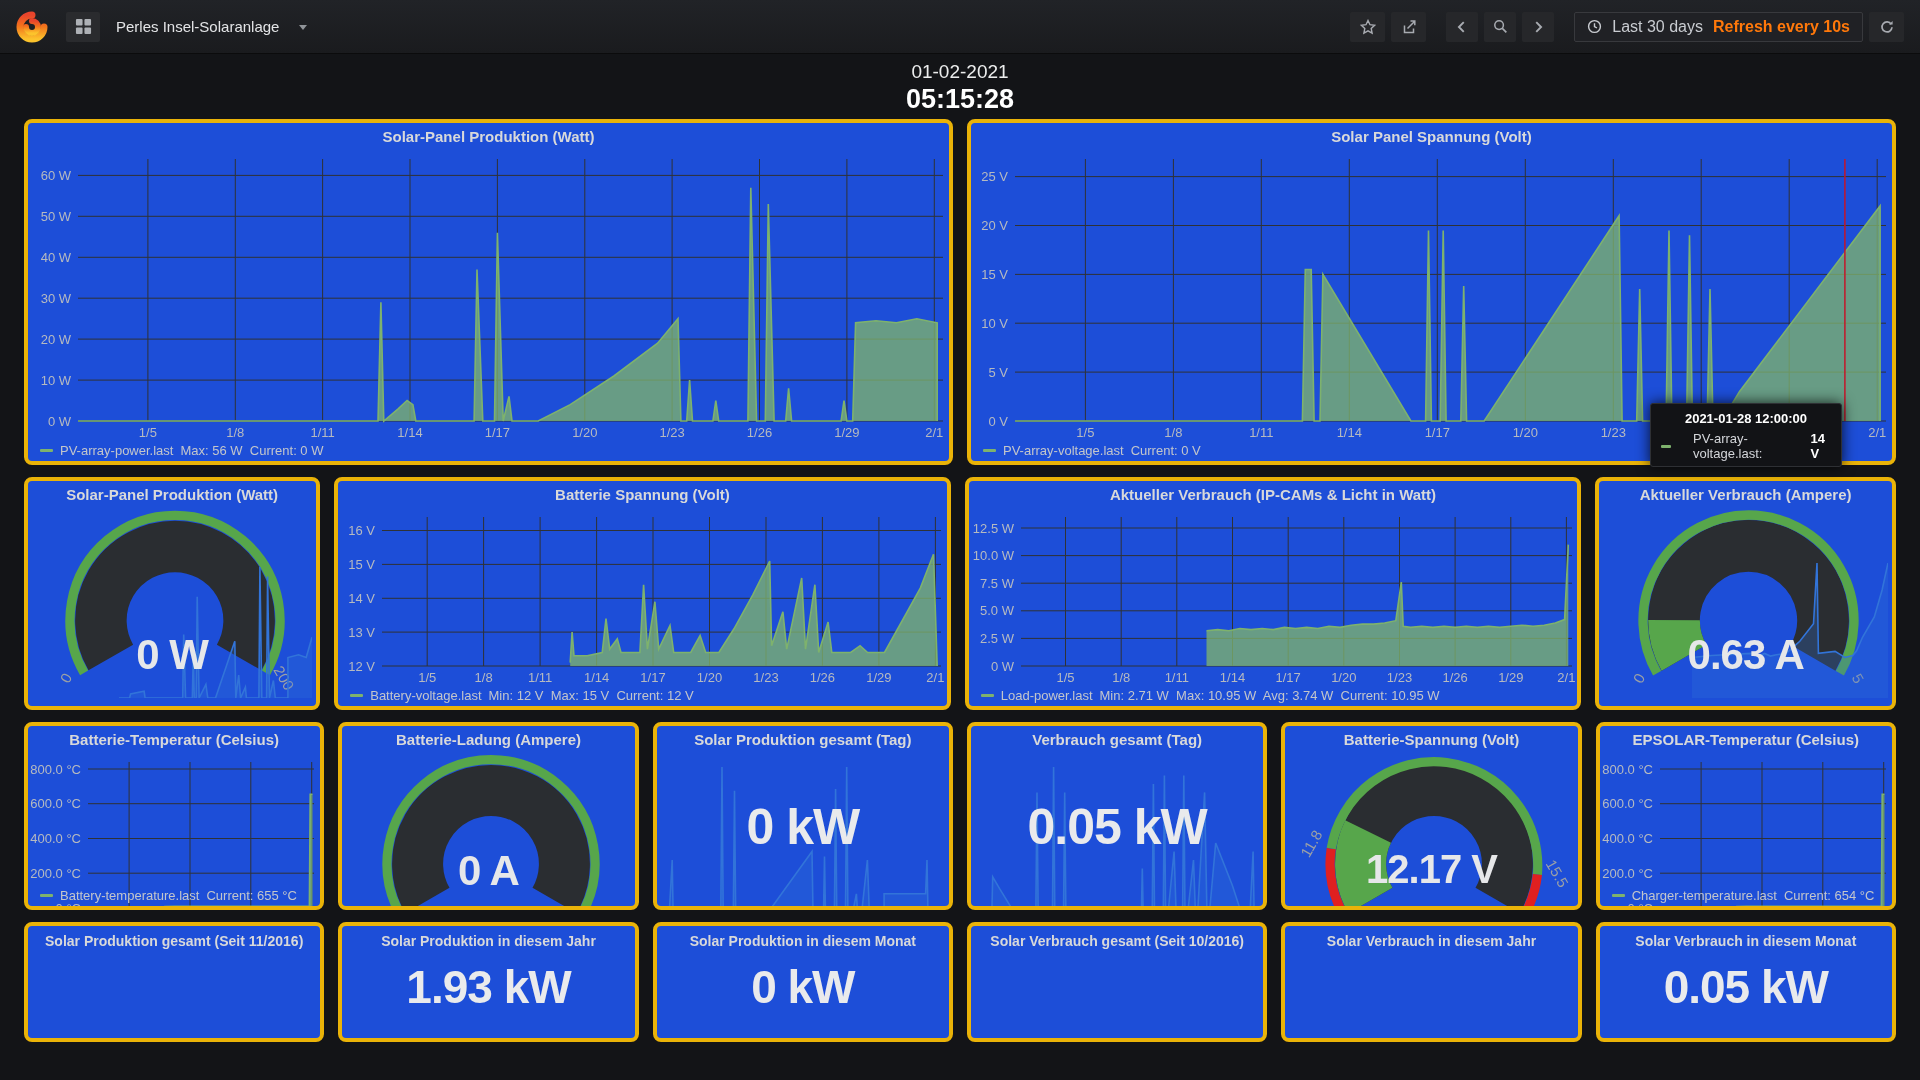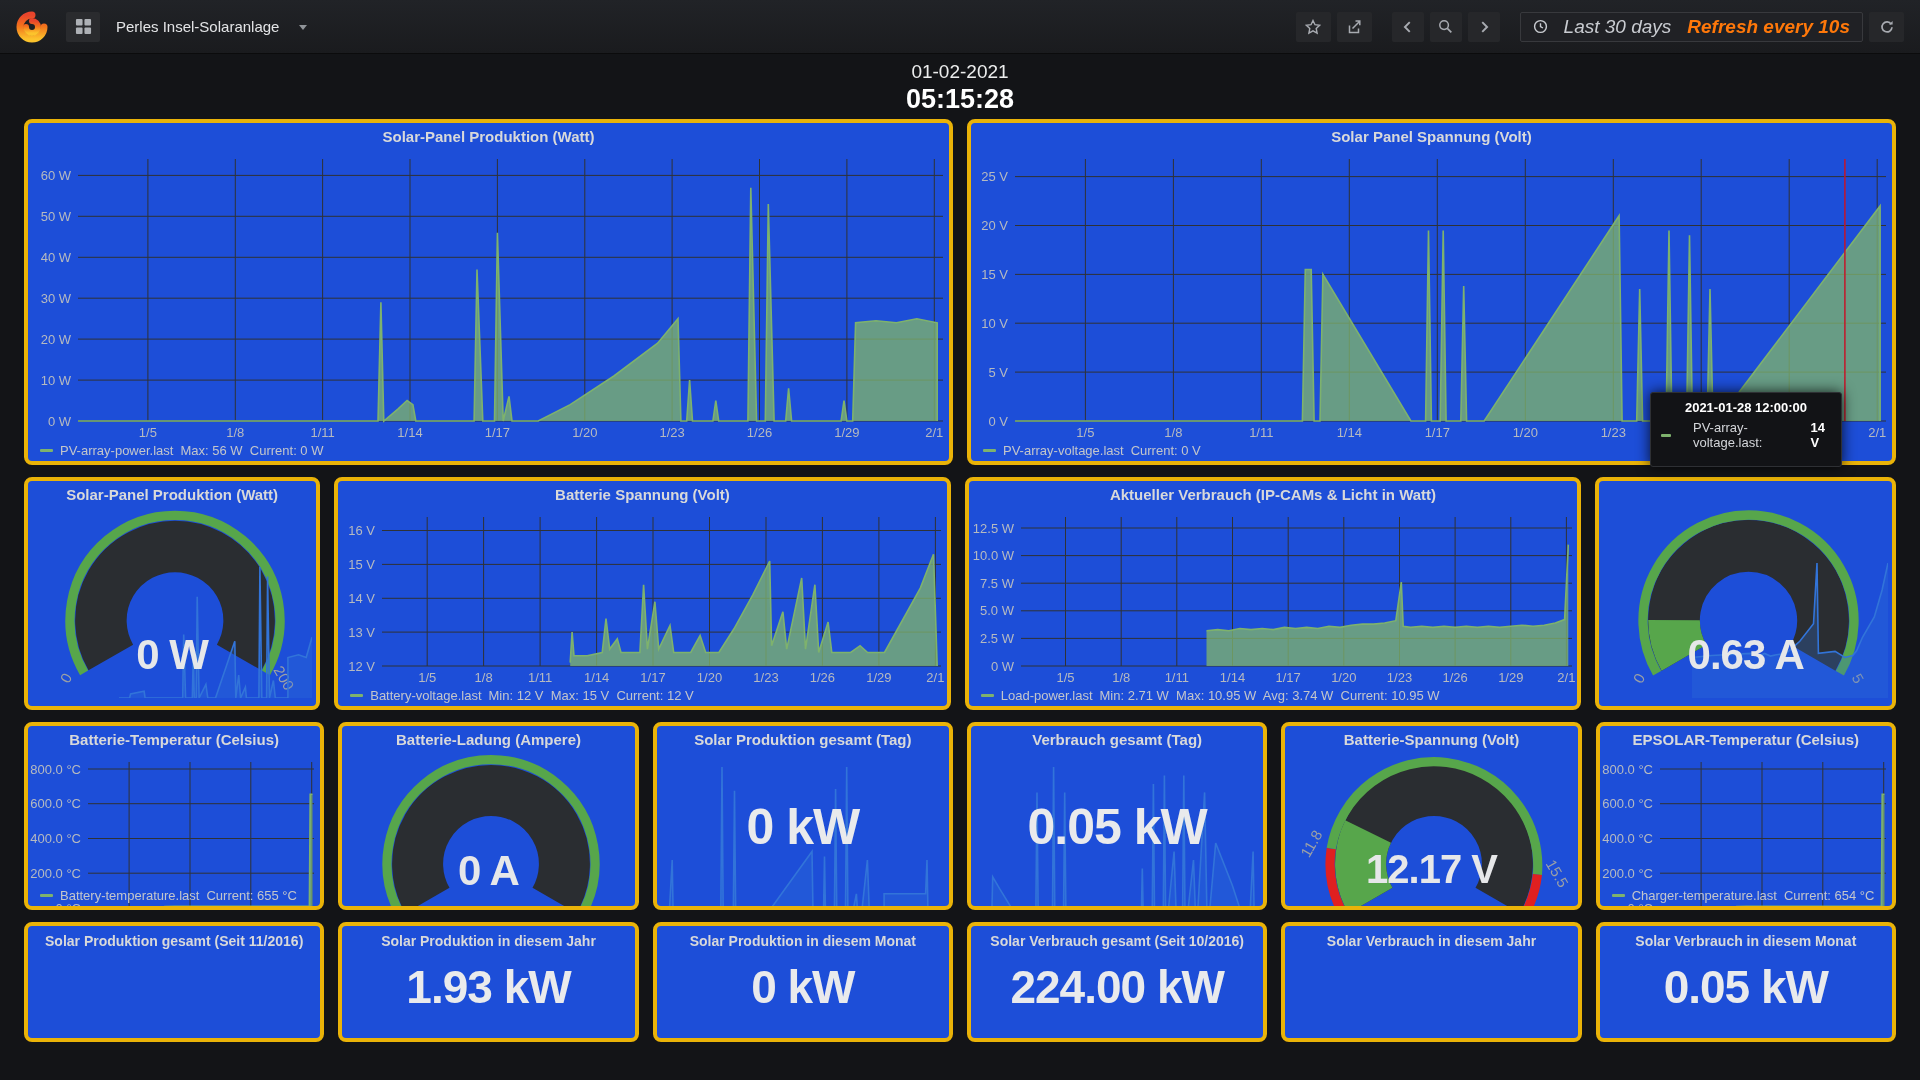--- a/index.html
+++ b/index.html
@@ -13,21 +13,21 @@
     justify-content:center; margin-right:16px; cursor:pointer; }
   .dbtitle { font-size:15px; color:#e3e4e6; display:flex; align-items:center; gap:20px; cursor:pointer; }
   .caret { width:0; height:0; border-left:4px solid transparent; border-right:4px solid transparent;
     border-top:5px solid #909499; margin-top:2px; }
   .nav-right { margin-left:auto; display:flex; align-items:center; gap:6px; }
   .nbtn { width:35px; height:30px; background:#26272a; border-radius:2px; display:flex; align-items:center;
     justify-content:center; color:#a8abb1; cursor:pointer; }
   .nbtn.small { width:32px; }
   .ngap { width:8px; }
   .timepicker { height:30px; background:#202125; border:1px solid #38393d; border-radius:2px;
-    display:flex; align-items:center; gap:16px; padding:0 12px; color:#c9ccd1; font-size:19px; cursor:pointer;font-style:italic; }
+    display:flex; align-items:center; gap:10px; padding:0 12px; color:#c9ccd1; font-size:16px; cursor:pointer; }
   .refresh-label { color:#ff780a; font-weight:700; }
   
   .clockwrap { text-align:center; padding:7px 0 4px 0; }
   .clock-date { font-size:19px; color:#eceded; }
   .clock-time { font-size:27px; font-weight:700; color:#fff; margin-top:1px; }
   
   .dash { padding:0 24px; }
   .row { display:grid; grid-gap:14px; margin-bottom:12px; }
   .row1 { grid-template-columns:1fr 1fr; height:346px; }
   .row2 { grid-template-columns:0.985fr 2.05fr 2.05fr 1fr; height:233px; }
@@ -49,21 +49,21 @@
   .gspark { position:absolute; left:31%; right:1.5%; top:28%; bottom:4%; z-index:2; }
   .gvalue { position:absolute; left:0; right:0; top:63%; z-index:3; text-align:center;
     font-size:42px; font-weight:700; color:#e6e7e9; letter-spacing:-1px; }
   .statspark { position:absolute; left:4%; right:3%; bottom:3%; height:74%; z-index:1; }
   .statvalue { position:absolute; left:0; right:0; top:40%; z-index:2; text-align:center;
     font-size:50px; font-weight:700; color:#e9eaec; letter-spacing:-1px; }
   .bvalue { margin-top:8px; text-align:center; font-size:46px; font-weight:700; color:#e9eaec; letter-spacing:-1px; }
   
   .gtooltip { position:absolute; right:50px; bottom:-6px; width:192px; background:#121316;
     border:1px solid #2e3034; border-radius:3px; box-shadow:0 0 14px rgba(0,0,0,.8);
-    padding:7px 10px 16px 10px; z-index:10; font-size:13px; }
+    padding:7px 10px 5px 10px; z-index:10; font-size:13px; }
   .tt-time { font-weight:700; color:#fff; text-align:center; margin-bottom:5px; }
   .tt-row { display:flex; align-items:center; gap:22px; color:#d4d6da; }
   .tt-val { margin-left:auto; font-weight:700; color:#fff; }
   svg text { font-family:"Liberation Sans","DejaVu Sans",sans-serif; }
 </style>
 </head>
 <body>
 
 <div class="navbar">
   <svg class="logo" viewBox="0 0 32 32">
@@ -342,20 +342,21 @@
             <polygon points="237.5,157.0 237.5,121.7 248.7,120.6 259.8,121.7 270.9,119.5 282.0,120.6 293.2,119.5 304.3,120.6 315.4,118.4 326.6,119.5 337.7,118.4 348.8,119.5 360.0,117.3 371.1,118.4 382.2,116.2 393.4,115.1 404.5,115.1 415.6,114.0 426.8,111.7 432.3,73.1 434.2,117.3 441.6,118.4 452.7,117.3 463.9,118.4 475.0,117.3 486.1,118.4 497.3,117.3 508.4,118.4 519.5,117.3 530.6,118.4 541.8,117.3 552.9,116.2 564.0,117.3 575.2,116.2 586.3,114.0 595.6,110.6 599.3,35.6 599.3,157.0" fill="#7eb26d" fill-opacity="0.78"></polygon>
             <polyline points="237.5,121.7 248.7,120.6 259.8,121.7 270.9,119.5 282.0,120.6 293.2,119.5 304.3,120.6 315.4,118.4 326.6,119.5 337.7,118.4 348.8,119.5 360.0,117.3 371.1,118.4 382.2,116.2 393.4,115.1 404.5,115.1 415.6,114.0 426.8,111.7 432.3,73.1 434.2,117.3 441.6,118.4 452.7,117.3 463.9,118.4 475.0,117.3 486.1,118.4 497.3,117.3 508.4,118.4 519.5,117.3 530.6,118.4 541.8,117.3 552.9,116.2 564.0,117.3 575.2,116.2 586.3,114.0 595.6,110.6 599.3,35.6" fill="none" stroke="#7eb26d" stroke-width="1.6"></polyline>
           </svg></div>
       <div class="legend">
         <span class="dash-swatch"></span>
         <span class="lname">Load-power.last</span>
         <span class="lstats">Min: 2.71 W  Max: 10.95 W  Avg: 3.74 W  Current: 10.95 W</span>
       </div>
     </div>
     <div class="panel">
+      <div class="ptitle">Aktueller Verbrauch (Ampere)</div>
       <div class="gbody">
         <div class="gauge-svg"><svg width="291" height="199">
               <path d="M81.0,148.7 A74.5,74.5 0 1 1 210.0,148.7" stroke="#2a2d31" stroke-width="51.7" fill="none"></path>
               <path d="M81.0,148.7 A74.5,74.5 0 0 1 71.0,111.1" stroke="#57a64b" stroke-width="51.7" fill="none"></path>
               <path d="M54.1,164.2 A105.5,105.5 0 1 1 236.9,164.2" stroke="#57a64b" stroke-width="9.3" fill="none"></path>
               <text x="40.6" y="172.0" fill="#9ba0a6" font-size="15" text-anchor="middle" transform="rotate(-60 40.6 172.0)">0</text>
               <text x="250.4" y="172.0" fill="#9ba0a6" font-size="15" text-anchor="middle" transform="rotate(60 250.4 172.0)">5</text>
             </svg></div>
         <div class="gspark"><svg width="196" height="135">
               <polygon points="0,135 0.0,94.5 19.6,92.5 58.8,90.4 66.6,93.1 72.5,90.4 78.4,93.1 84.3,91.8 94.1,90.4 107.8,78.3 121.5,60.7 125.0,0.0 126.4,90.4 143.1,88.4 152.9,94.5 160.7,92.5 164.6,87.8 170.5,74.3 182.3,54.0 190.1,27.0 196.0,0.0 196,135" fill="rgba(50,116,217,0.28)"></polygon>
@@ -481,21 +482,20 @@
     <div class="panel">
       <div class="ptitle">Solar Produktion in diesem Jahr</div>
       <div class="bvalue">1.93 kW</div>
     </div>
     <div class="panel">
       <div class="ptitle">Solar Produktion in diesem Monat</div>
       <div class="bvalue">0 kW</div>
     </div>
     <div class="panel">
       <div class="ptitle">Solar Verbrauch gesamt (Seit 10/2016)</div>
-      <div class="bvalue">224.00 kW</div>
     </div>
     <div class="panel">
       <div class="ptitle">Solar Verbrauch in diesem Jahr</div>
     </div>
     <div class="panel">
       <div class="ptitle">Solar Verbrauch in diesem Monat</div>
       <div class="bvalue">0.05 kW</div>
     </div>
   </div>
 </div>

